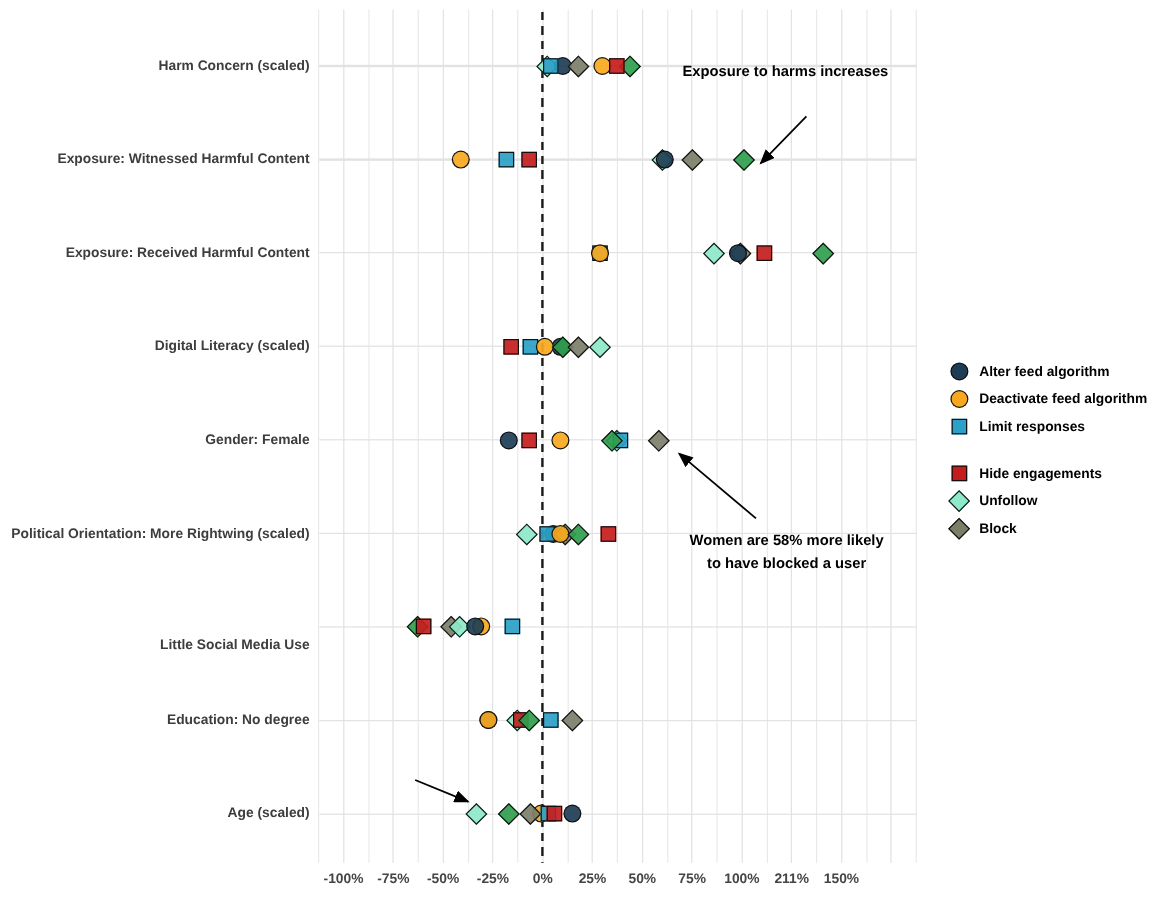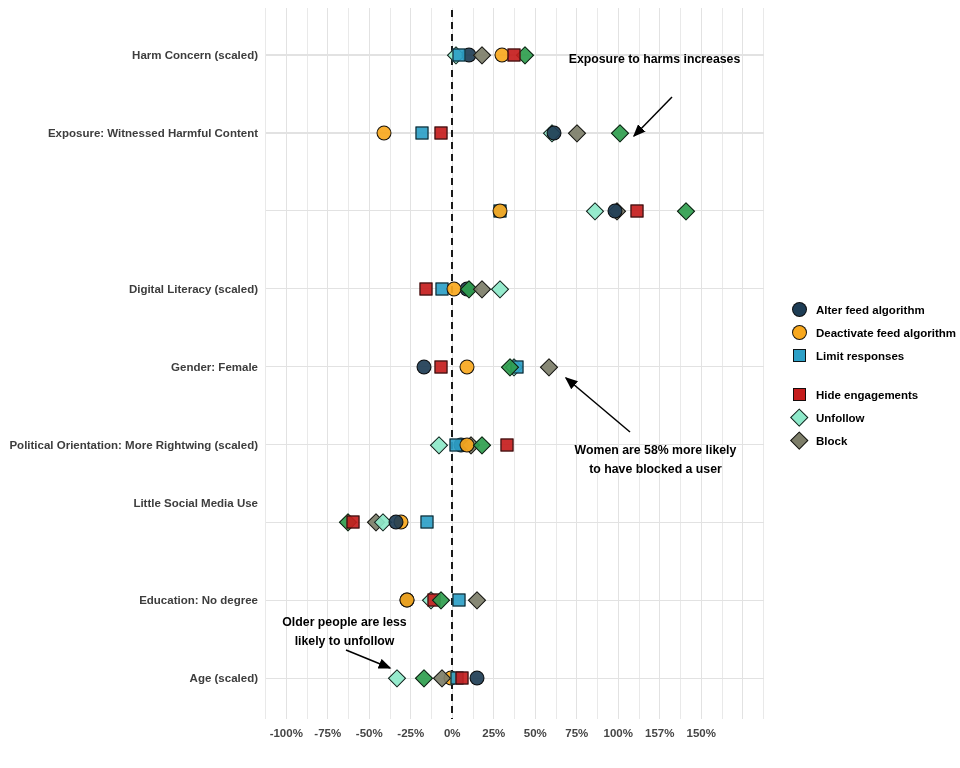--- a/index.html
+++ b/index.html
@@ -55,43 +55,44 @@
     <div class="grid-v" style="left: 680px; top: 8px; height: 711px;"></div>
     <div class="grid-v maj" style="left: 700.55px; top: 8px; height: 711px;"></div>
     <div class="grid-v" style="left: 721.5px; top: 8px; height: 711px;"></div>
     <div class="grid-v maj" style="left: 742.05px; top: 8px; height: 711px;"></div>
     <div class="grid-v" style="left: 763px; top: 8px; height: 711px;"></div>
     <div class="grid-h" style="left: 265.5px; width: 498px; top: 54.3px;"></div>
     <div class="rowlab" style="top: 55px;">Harm Concern (scaled)</div>
     <div class="grid-h" style="left: 265.5px; width: 498px; top: 132.2px;"></div>
     <div class="rowlab" style="top: 132.9px;">Exposure: Witnessed Harmful Content</div>
     <div class="grid-h" style="left: 265.5px; width: 498px; top: 210.1px;"></div>
+    <div class="rowlab" style="top: 210.8px;">Exposure: Received Harmful Content</div>
     <div class="grid-h" style="left: 265.5px; width: 498px; top: 288px;"></div>
     <div class="rowlab" style="top: 288.7px;">Digital Literacy (scaled)</div>
     <div class="grid-h" style="left: 265.5px; width: 498px; top: 365.9px;"></div>
     <div class="rowlab" style="top: 366.6px;">Gender: Female</div>
     <div class="grid-h" style="left: 265.5px; width: 498px; top: 443.8px;"></div>
     <div class="rowlab" style="top: 444.5px;">Political Orientation: More Rightwing (scaled)</div>
     <div class="grid-h" style="left: 265.5px; width: 498px; top: 521.7px;"></div>
-    <div class="rowlab" style="top: 503px;">Little Social Media Use</div>
+    <div class="rowlab" style="top: 538px;">Little Social Media Use</div>
     <div class="grid-h" style="left: 265.5px; width: 498px; top: 599.6px;"></div>
     <div class="rowlab" style="top: 600.3px;">Education: No degree</div>
     <div class="grid-h" style="left: 265.5px; width: 498px; top: 677.5px;"></div>
     <div class="rowlab" style="top: 678.2px;">Age (scaled)</div>
     <div class="zero-line" style="left: 451.25px; top: 10px; height: 709px;"></div>
     <div class="ticklab" style="left: 286.25px; top: 727px;">-100%</div>
     <div class="ticklab" style="left: 327.75px; top: 727px;">-75%</div>
     <div class="ticklab" style="left: 369.25px; top: 727px;">-50%</div>
     <div class="ticklab" style="left: 410.75px; top: 727px;">-25%</div>
     <div class="ticklab" style="left: 452.25px; top: 727px;">0%</div>
     <div class="ticklab" style="left: 493.75px; top: 727px;">25%</div>
     <div class="ticklab" style="left: 535.25px; top: 727px;">50%</div>
     <div class="ticklab" style="left: 576.75px; top: 727px;">75%</div>
     <div class="ticklab" style="left: 618.25px; top: 727px;">100%</div>
-    <div class="ticklab" style="left: 659.75px; top: 727px;">157%</div>
+    <div class="ticklab" style="left: 659.75px; top: 727px;">211%</div>
     <div class="ticklab" style="left: 701.25px; top: 727px;">150%</div>
     <div class="pt diamond" title="Unfollow: 2%" style="left: 455.57px; top: 55px; background: rgba(141, 233, 201, 0.92);"></div>
     <div class="pt circle" title="Alter feed algorithm: 10%" style="left: 468.85px; top: 55px; background: rgba(30, 61, 85, 0.92);"></div>
     <div class="pt square" title="Limit responses: 4%" style="left: 458.89px; top: 55px; background: rgba(45, 160, 199, 0.92);"></div>
     <div class="pt diamond" title="Block: 18%" style="left: 482.13px; top: 55px; background: rgba(125, 126, 105, 0.92);"></div>
     <div class="pt circle" title="Deactivate feed algorithm: 30%" style="left: 502.05px; top: 55px; background: rgba(248, 168, 30, 0.92);"></div>
     <div class="pt diamond" title="Report: 44%" style="left: 525.29px; top: 55px; background: rgba(47, 158, 78, 0.92);"></div>
     <div class="pt square" title="Hide engagements: 37%" style="left: 513.67px; top: 55px; background: rgba(197, 29, 29, 0.92);"></div>
     <div class="pt circle" title="Deactivate feed algorithm: -41%" style="left: 384.19px; top: 132.9px; background: rgba(248, 168, 30, 0.92);"></div>
     <div class="pt square" title="Limit responses: -18%" style="left: 422.37px; top: 132.9px; background: rgba(45, 160, 199, 0.92);"></div>
@@ -187,24 +188,20 @@
         <div class="lg-label">Block</div>
       </div>
     </div>
     <div class="ann" style="left: 532px; top: 50px; width: 245px;">
       <div>Exposure to harms increases</div>
     </div>
     <div class="ann" style="left: 533px; top: 441px; width: 245px;">
       <div>Women are 58% more likely</div>
       <div>to have blocked a user</div>
     </div>
-    <div class="ann" style="left: 232px; top: 613px; width: 225px;">
-      <div>Older people are less</div>
-      <div>likely to unfollow</div>
-    </div>
   </div>
 
 <svg id="arrows" width="960" height="768">
   <defs>
     <marker id="ah" markerWidth="9" markerHeight="7" refX="7.5" refY="3.5" orient="auto">
       <path d="M0,0 L8.5,3.5 L0,7 z" fill="#000"></path>
     </marker>
   </defs>
 <line x1="672" y1="97" x2="634" y2="136" stroke="#000" stroke-width="1.5" marker-end="url(#ah)"></line>
     <line x1="630" y1="432" x2="566" y2="378" stroke="#000" stroke-width="1.5" marker-end="url(#ah)"></line>

